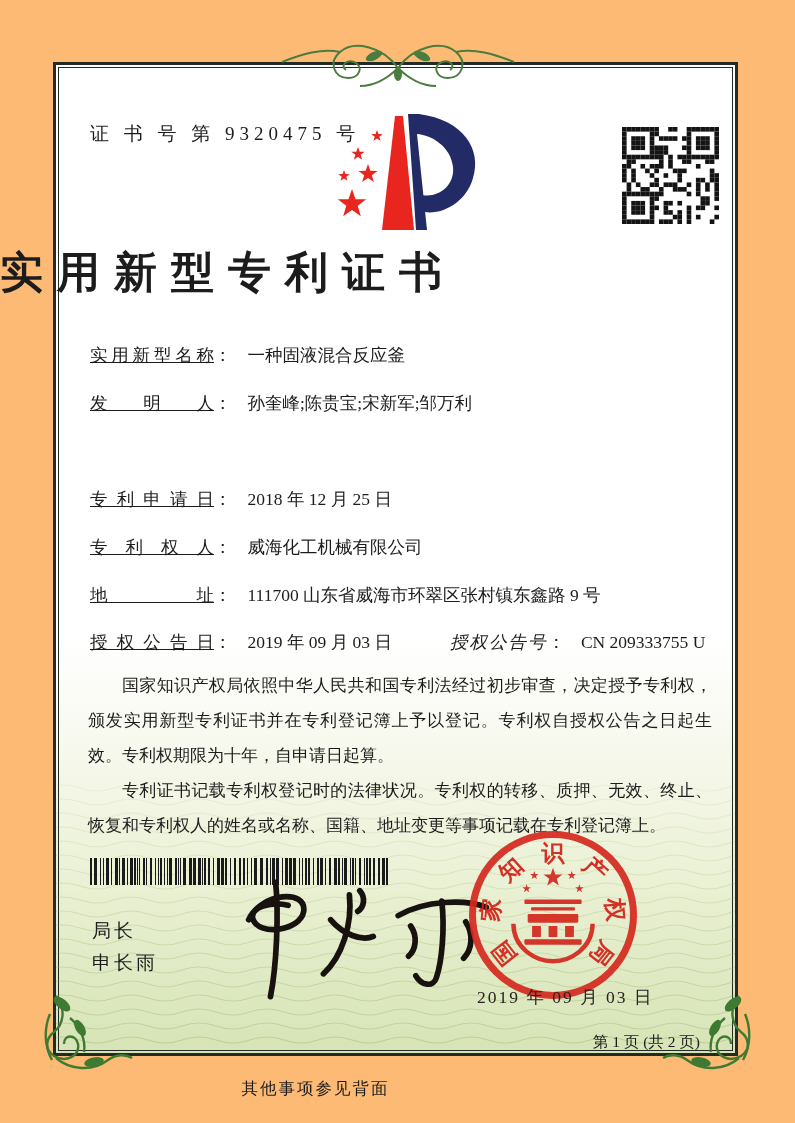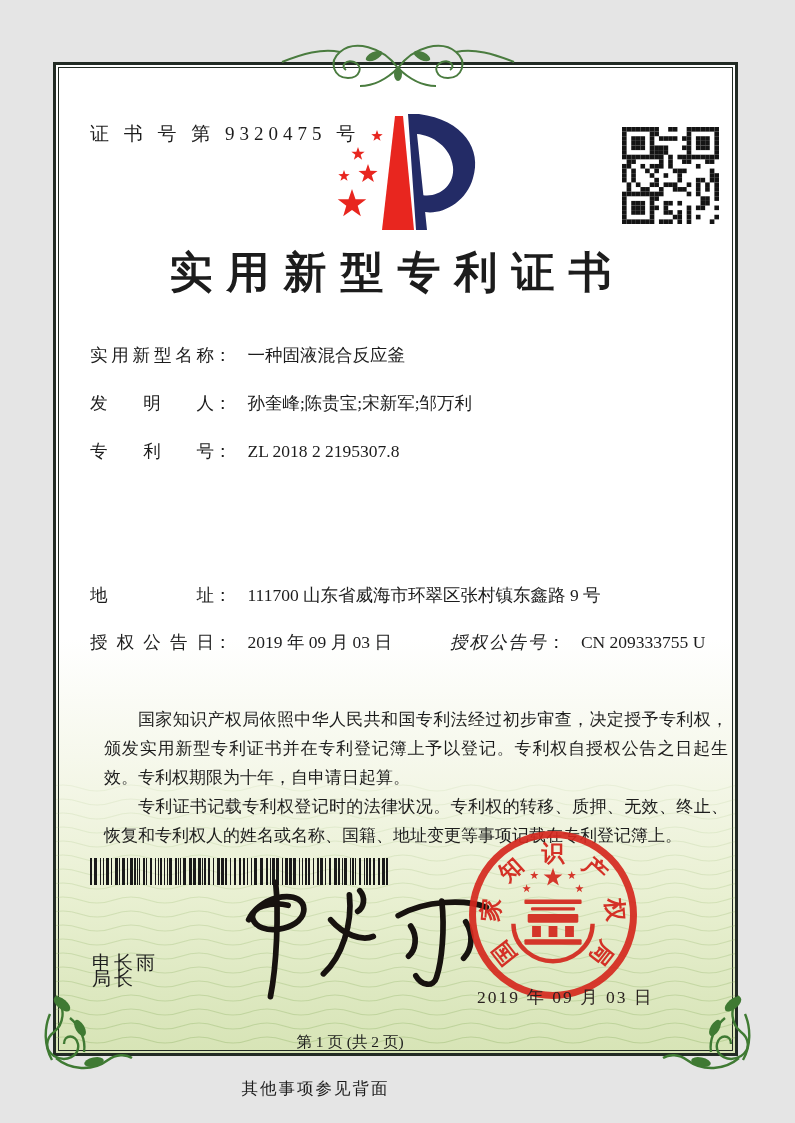--- a/index.html
+++ b/index.html
@@ -1,46 +1,46 @@
 <!DOCTYPE html>
 <html><head>
 <meta charset="utf-8">
 <style>
   html,body{margin:0;padding:0;background:#888;}
   .page{
-    position:relative;width:795px;height:1123px;margin:0 auto;background:#e5e5e5;
+    position:relative;width:795px;height:1123px;margin:0 auto;background:#fdba74;
     font-family:"Liberation Serif","DejaVu Serif",serif;color:#1c1c1c;overflow:hidden;
   }
   
   .frame{
     position:absolute;left:53px;top:62px;width:685px;height:994px;
     border:3px solid #222b24;box-sizing:border-box;
     background:linear-gradient(180deg,#ffffff 0%,#ffffff 58%,#f6f8ec 70%,#e9f0d2 84%,#dde8c0 94%,#d7e4b6 100%);
   }
   .frame::after{content:"";position:absolute;inset:2px;border:1px solid #222b24;}
   .waves{position:absolute;left:56px;top:780px;width:679px;height:274px;pointer-events:none;}
   .abs{position:absolute;}
   .cert-no{left:90px;top:121px;font-size:19px;letter-spacing:5px;}
-  .title{left:0;top:244px;width:795px;text-align:center;font-size:43px;font-weight:bold;letter-spacing:14px;}
+  .title{left:0;top:244px;width:795px;text-align:left;font-size:43px;font-weight:bold;letter-spacing:14px;}
   .fieldrow{left:90px;width:630px;font-size:17.5px;line-height:24px;white-space:nowrap;}
-  .lbl{display:inline-block;width:124px;text-align:justify;text-align-last:justify;vertical-align:top;}
+  .lbl{display:inline-block;width:124px;text-align:justify;text-align-last:justify;vertical-align:top;text-decoration:underline;}
   .val{margin-left:16px;}
   .grant2{margin-left:58px;font-style:italic;}
-  .paras{left:104px;top:668px;width:624px;font-size:17px;line-height:29px;text-align:justify;margin-top:37px;}
+  .paras{left:88px;top:668px;width:624px;font-size:17px;line-height:35px;text-align:justify;}
   .paras p{margin:0;text-indent:2em;}
   .barcode{left:90px;top:858px;width:303px;height:27px;}
-  .signer-title{left:92px;top:918px;font-size:19px;letter-spacing:3px;font-family:"Liberation Sans","DejaVu Sans",sans-serif;margin-top:48px;}
+  .signer-title{left:92px;top:918px;font-size:19px;letter-spacing:3px;font-family:"Liberation Sans","DejaVu Sans",sans-serif;}
   .signer-name{left:92px;top:950px;font-size:19px;letter-spacing:3px;font-family:Liberation Serif, serif;}
   .signature{left:205px;top:872px;width:295px;height:135px;}
   .seal{left:466px;top:828px;width:174px;height:174px;}
   .seal-ring{position:absolute;inset:3px;border-radius:50%;border:7px solid rgba(213,40,30,.92);}
   .seal-char{position:absolute;left:50%;top:50%;font-size:23px;font-weight:bold;color:rgba(211,38,28,.95);
     font-family:"Liberation Serif","DejaVu Serif",serif;}
   .seal-date{left:477px;top:985px;font-size:17.5px;letter-spacing:2px;color:#2a2220;}
-  .page-no{left:0;top:1032px;width:700px;text-align:center;font-size:15.5px;}
+  .page-no{left:0;top:1032px;width:700px;text-align:right;font-size:15.5px;}
   .back-note{left:0;top:1078px;width:631px;text-align:center;font-size:16.5px;letter-spacing:2px;}
   .logo{left:322px;top:110px;width:160px;height:130px;}
   .qr{left:622px;top:127px;width:97px;height:97px;}
   .flourish-top{left:278px;top:34px;width:240px;height:60px;}
   .corner-bl{left:36px;top:988px;width:100px;height:100px;}
   .corner-br{left:659px;top:988px;width:100px;height:100px;transform:scaleX(-1);}
 </style>
 </head>
 <body>
 
@@ -342,22 +342,25 @@
     </svg>
 
   <div class="abs title">实用新型专利证书</div>
 
   <div class="abs fieldrow" style="top:343px">
     <span class="lbl">实用新型名称</span><span>：</span><span class="val">一种固液混合反应釜</span>
   </div>
   <div class="abs fieldrow" style="top:391px">
     <span class="lbl">发明人</span><span>：</span><span class="val">孙奎峰;陈贵宝;宋新军;邹万利</span>
   </div>
-  <div class="abs fieldrow" style="top:439px">
-    <span class="lbl">专利号</span><span>：</span><span class="val">ZL 2018 2 2195307.8</span>
+  <div class="abs fieldrow" style="top:487px">
+    <span class="lbl">专利申请日</span><span>：</span><span class="val">2018 年 12 月 25 日</span>
+  </div>
+  <div class="abs fieldrow" style="top:535px">
+    <span class="lbl">专利权人</span><span>：</span><span class="val">威海化工机械有限公司</span>
   </div>
   <div class="abs fieldrow" style="top:583px">
     <span class="lbl">地址</span><span>：</span><span class="val">111700 山东省威海市环翠区张村镇东鑫路 9 号</span>
   </div>
   <div class="abs fieldrow" style="top:630px">
     <span class="lbl">授权公告日</span><span>：</span><span class="val">2019 年 09 月 03 日</span><span class="grant2" style="letter-spacing:2px">授权公告号</span><span>：</span><span class="val">CN 209333755 U</span>
   </div>
 
   <div class="abs paras">
     <p>国家知识产权局依照中华人民共和国专利法经过初步审查，决定授予专利权，颁发实用新型专利证书并在专利登记簿上予以登记。专利权自授权公告之日起生效。专利权期限为十年，自申请日起算。</p>

